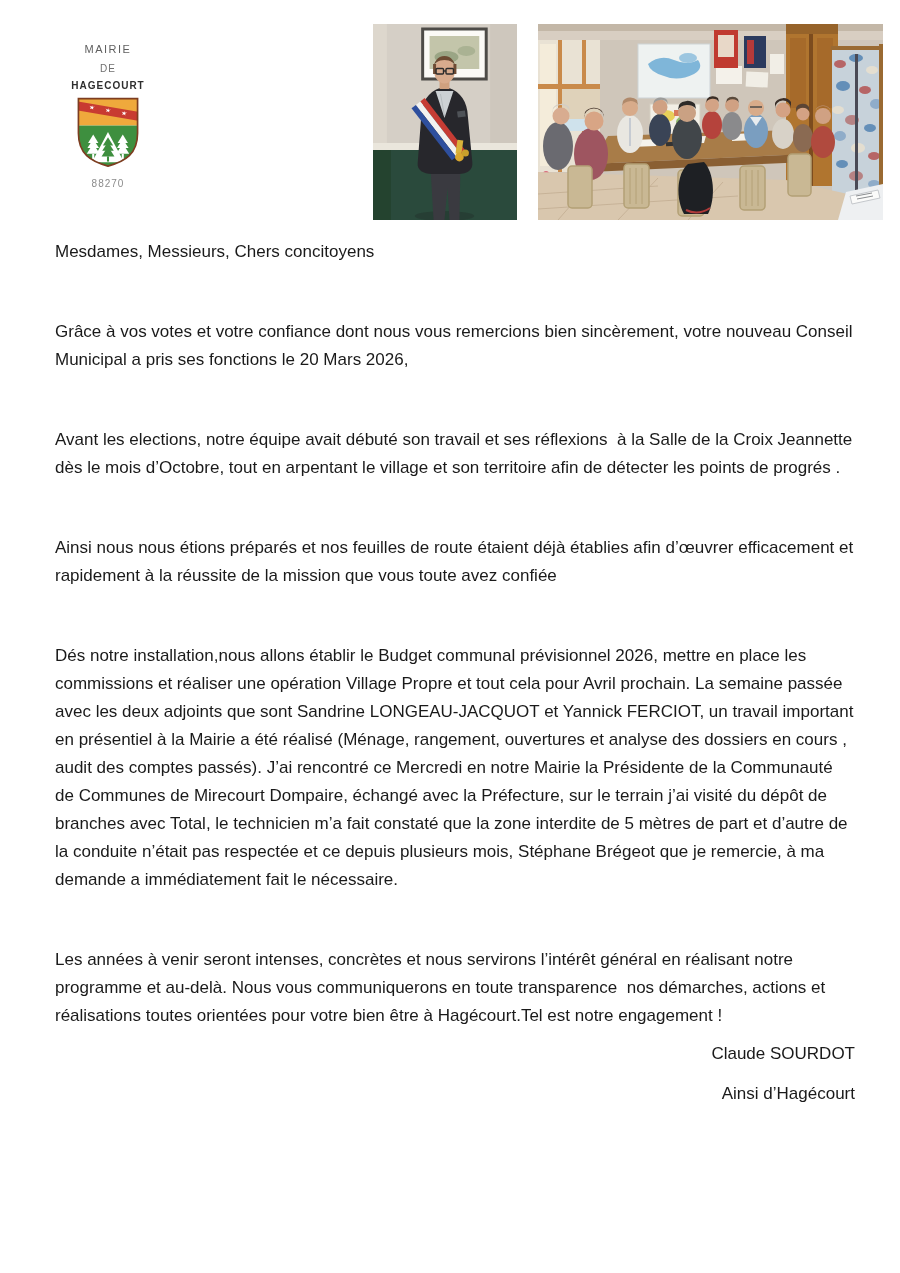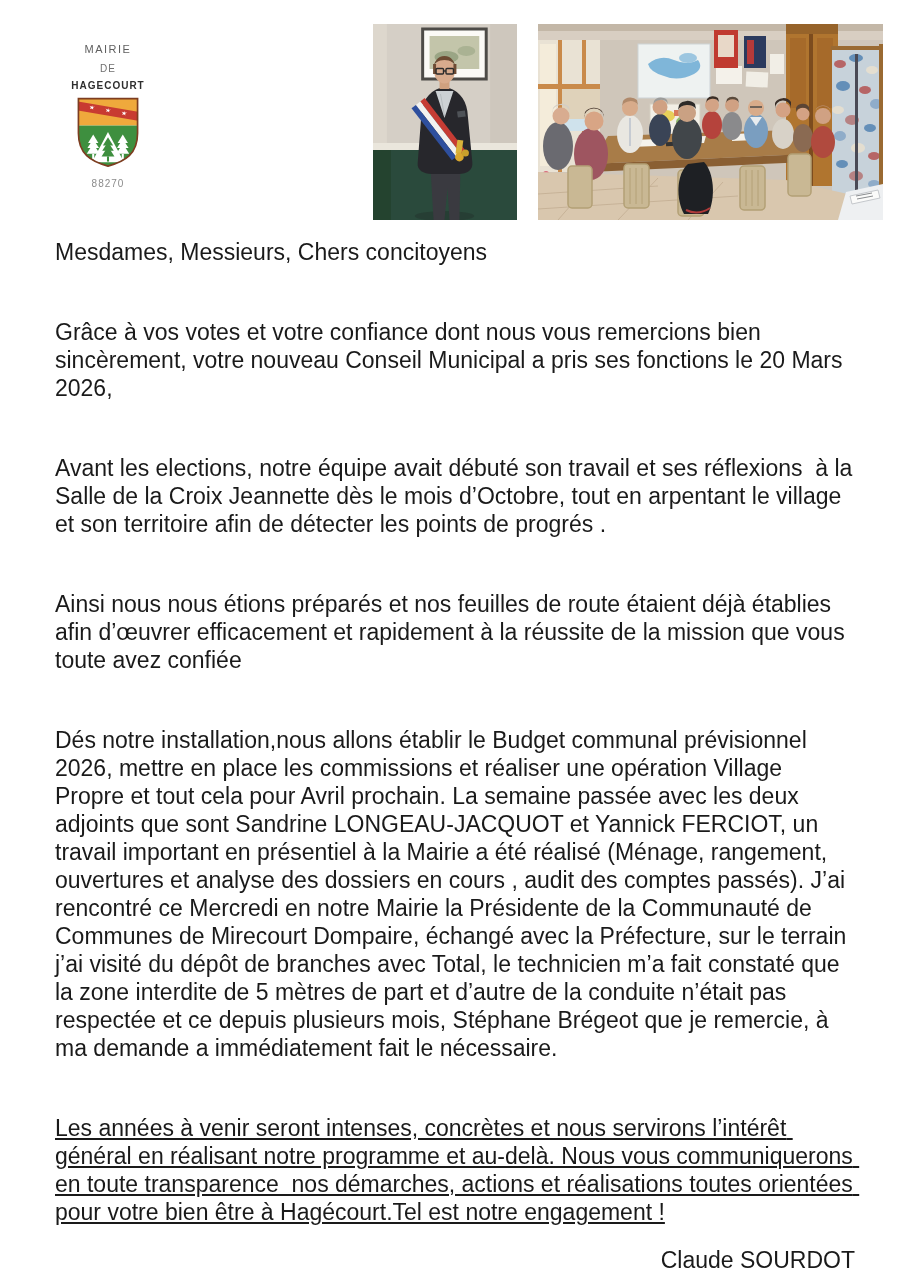--- a/index.html
+++ b/index.html
@@ -24,24 +24,24 @@
   .photo{position:absolute;overflow:hidden;}
   .photo svg{display:block;width:100%;height:100%;}
   .photo-mayor{left:373px;top:24px;width:144px;height:196px;}
   .photo-council{left:538px;top:24px;width:345px;height:196px;}
   
   .letter{
     position:absolute;left:55px;top:238px;width:800px;
   }
   .letter p{
     margin:0 0 52px 0;
-    font-size:23px;line-height:28px;
+    font-size:17px;line-height:28px;
     white-space:pre-wrap;
   }
-  .letter p.last-body{margin-bottom:20px;text-decoration:underline;}
+  .letter p.last-body{margin-bottom:10px;}
   .letter p.sig{text-align:right;margin:0 0 12px 0;}
 </style>
 </head>
 <body>
 
 <div class="page">
 
   <div class="logo">
     <div class="l1">MAIRIE</div>
     <div class="l2">DE</div>

